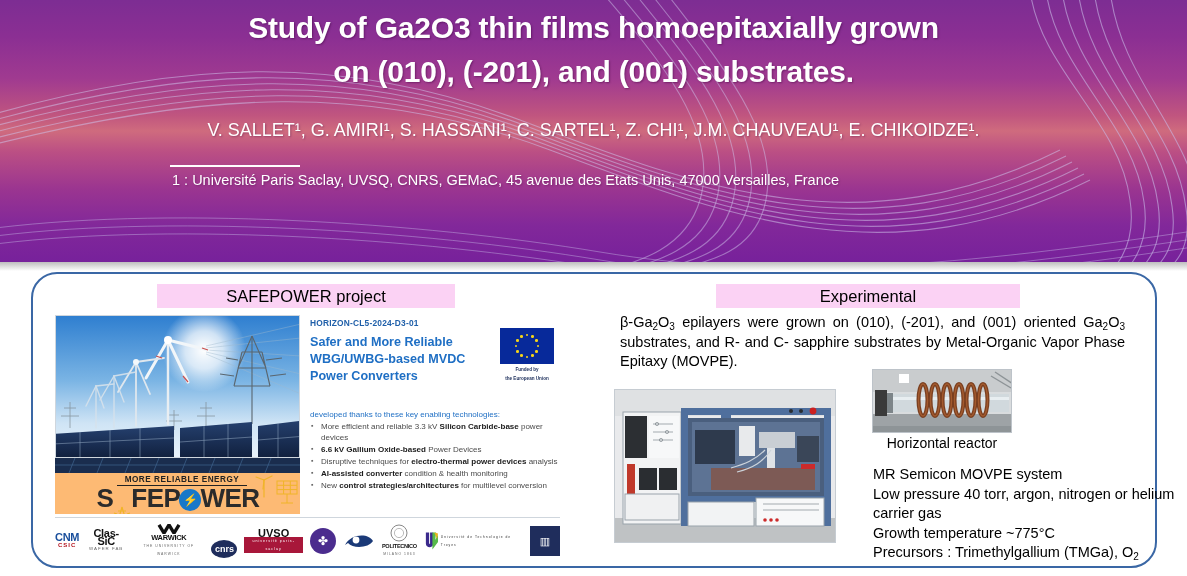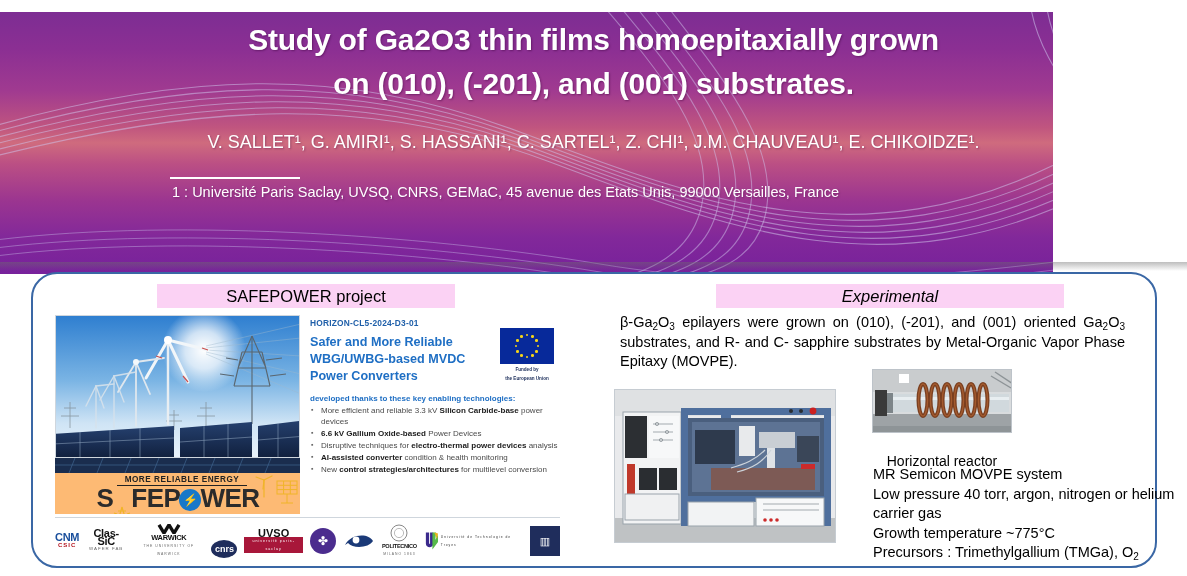--- a/index.html
+++ b/index.html
@@ -6,21 +6,21 @@
   html, body {
     width: 1187px; height: 576px;
     background: #ffffff;
     font-family: "Liberation Sans", sans-serif;
     overflow: hidden;
   }
   .poster { position: relative; width: 1187px; height: 576px; background:#fff; }
 
   
   .banner {
-    position: absolute; left: 0; top: 12px; width: 1053px; height: 262px;
+    position: absolute; left: 0; top: 0; width: 1187px; height: 262px;
     background:
       linear-gradient(180deg,
         #7d2d93 0%,
         #8b2f93 14%,
         #a03a90 30%,
         #c0557f 44%,
         #cf6b7e 50%,
         #bb4f84 58%,
         #9b3590 72%,
         #82289a 86%,
@@ -63,21 +63,21 @@
     background: #ffffff;
   }
 
   
   .sec-head {
     position: absolute; height: 24px; line-height: 24px;
     background: #fbd2f4; color: #000000;
     font-size: 16.5px; text-align: center;
   }
   #head-safepower { left: 157px; top: 284px; width: 298px; }
-  #head-experimental { left: 716px; top: 284px; width: 348px; font-style: italic; }
+  #head-experimental { left: 716px; top: 284px; width: 304px; }
 
   
   .flyer { position:absolute; left:40px; top:312px; width:520px; height:252px; }
   .flyer-photo {
     position:absolute; left:15px; top:3px; width:245px; height:143px;
     overflow:hidden; border:1px solid #cfd6dd;
   }
   .flyer-right { position:absolute; left:270px; top:6px; width:250px; }
   .horizon-code {
     color:#1f5fa9; font-size:8.4px; font-weight:bold; letter-spacing:.2px;
@@ -89,21 +89,21 @@
   }
   .eu-badge { position:absolute; right:2px; top:10px; width:62px; text-align:center; }
   .eu-flag {
     width:54px; height:36px; background:#07299a; margin:0 auto; position:relative;
   }
   .eu-star {
     position:absolute; width:2.6px; height:2.6px; background:#f5d419; border-radius:50%;
   }
   .eu-cap { font-size:4.6px; color:#20325e; line-height:6px; margin-top:3px; font-weight:bold;}
   .flyer-sub {
-    margin-top:9px; color:#1f6fc4; font-size:8px; font-weight:bold;
+    margin-top:25px; color:#1f6fc4; font-size:8px; font-weight:normal;
   }
   .flyer-list { list-style:none; margin-top:3px; }
   .flyer-list li {
     position:relative; padding-left:11px; font-size:8px; color:#4a4a4a;
     line-height:10.5px; margin-bottom:1.5px;
   }
   .flyer-list li::before {
     content:"▪"; position:absolute; left:1px; top:-1px; color:#6a6a6a; font-size:7px;
   }
   .flyer-list b { color:#1b1b1b; }
@@ -153,21 +153,21 @@
     font-size:14.5px; line-height:19px; color:#000; text-align:justify;
   }
   .exp-text sub { font-size:10px; vertical-align:baseline; position:relative; top:3px; }
 
   .reactor-wrap { position:absolute; left:872px; top:369px; width:140px; }
   .reactor-photo {
     width:140px; height:64px; overflow:hidden; position:relative;
     border:1px solid #bdc3c9;
   }
   .reactor-cap {
-    margin-top:20px; text-align:center; font-size:14px; color:#000;
+    margin-top:2px; text-align:center; font-size:14px; color:#000;
   }
 
   .movpe-photo {
     position:absolute; left:614px; top:389px; width:222px; height:154px;
     overflow:hidden; border:1px solid #c6ccd2;
   }
 
   .specs {
     position:absolute; left:873px; top:465px; width:310px;
     font-size:14.5px; line-height:19.5px; color:#000;
@@ -212,21 +212,21 @@
     </svg>
 
     <div class="title">
       <div>Study of Ga2O3 thin films homoepitaxially grown</div>
       <div>on (010), (-201), and (001) substrates.</div>
     </div>
 
     <div class="authors">V. SALLET¹, G. AMIRI¹, S. HASSANI¹, C. SARTEL¹, Z. CHI¹, J.M. CHAUVEAU¹, E. CHIKOIDZE¹.</div>
 
     <div class="affil-rule"></div>
-    <div class="affil">1 : Université Paris Saclay, UVSQ, CNRS, GEMaC, 45 avenue des Etats Unis, 99000 Versailles, France</div>
+    <div class="affil">1 : Université Paris Saclay, UVSQ, CNRS, GEMaC, 45 avenue des Etats Unis, 47000 Versailles, France</div>
   </div>
   <div class="banner-shadow"></div>
 
   <div class="frame"></div>
 
   <div class="sec-head" id="head-safepower">SAFEPOWER project</div>
   <div class="sec-head" id="head-experimental">Experimental</div>
 
   <div class="flyer">
 

